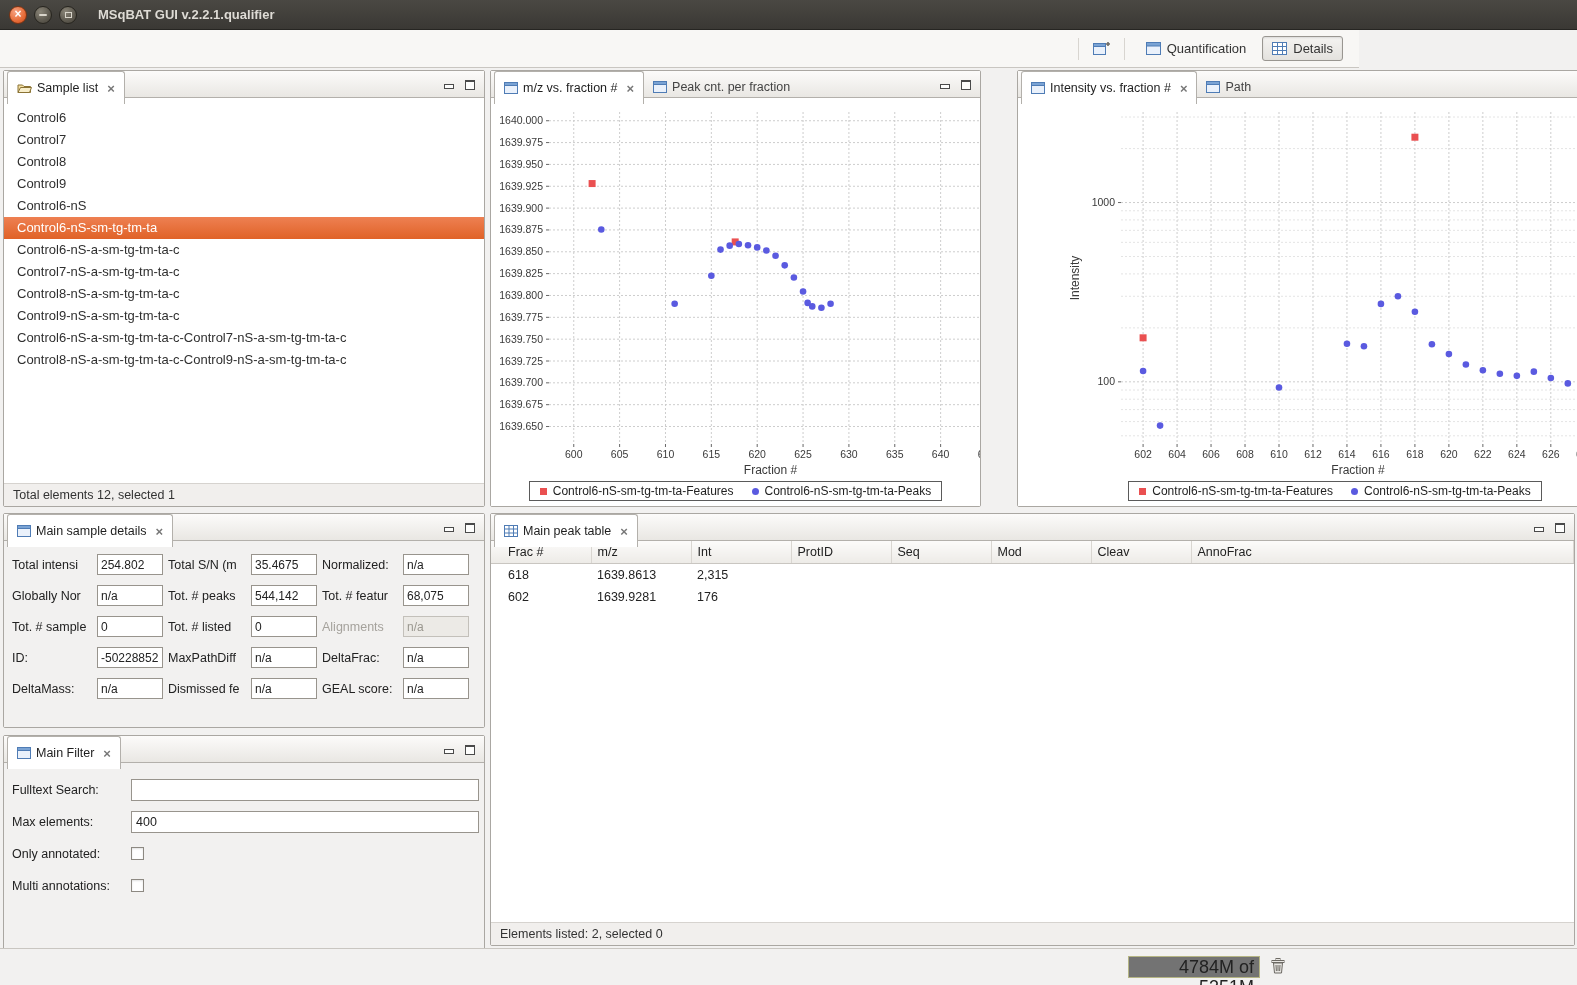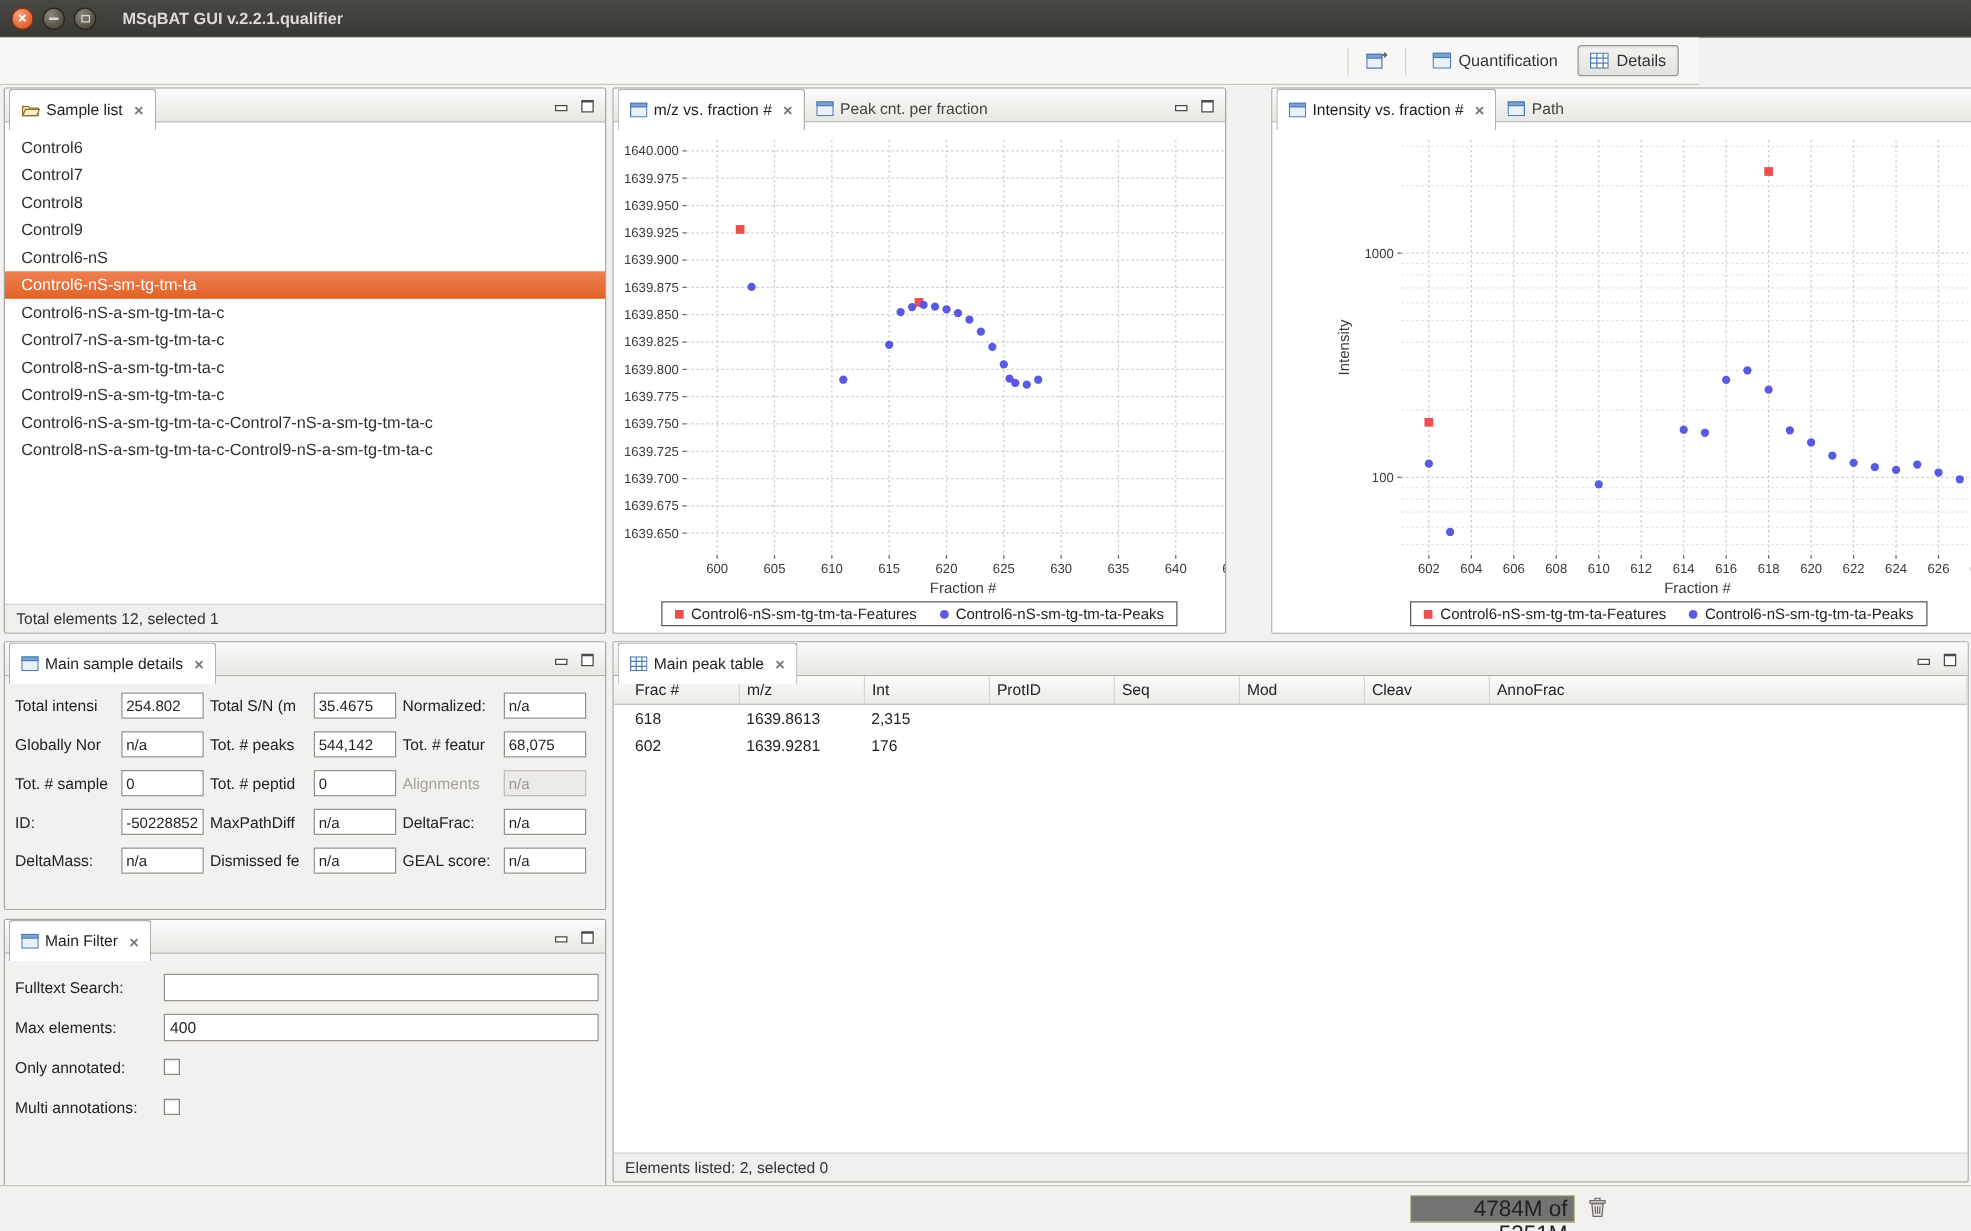--- a/index.html
+++ b/index.html
@@ -492,21 +492,21 @@
           <label class="flabel">Normalized:</label>
           <input class="finput" value="n/a" style="">
           <label class="flabel">Globally Nor</label>
           <input class="finput" value="n/a" style="">
           <label class="flabel">Tot. # peaks</label>
           <input class="finput" value="544,142" style="">
           <label class="flabel">Tot. # featur</label>
           <input class="finput" value="68,075" style="">
           <label class="flabel">Tot. # sample</label>
           <input class="finput" value="0" style="">
-          <label class="flabel">Tot. # peptid</label>
+          <label class="flabel">Tot. # listed</label>
           <input class="finput" value="0" style="">
           <label class="flabel disabled">Alignments</label>
           <input class="finput" disabled="" value="n/a" style="">
           <label class="flabel">ID:</label>
           <input class="finput" value="-50228852" style="">
           <label class="flabel">MaxPathDiff</label>
           <input class="finput" value="n/a" style="">
           <label class="flabel">DeltaFrac:</label>
           <input class="finput" value="n/a" style="">
           <label class="flabel">DeltaMass:</label>

